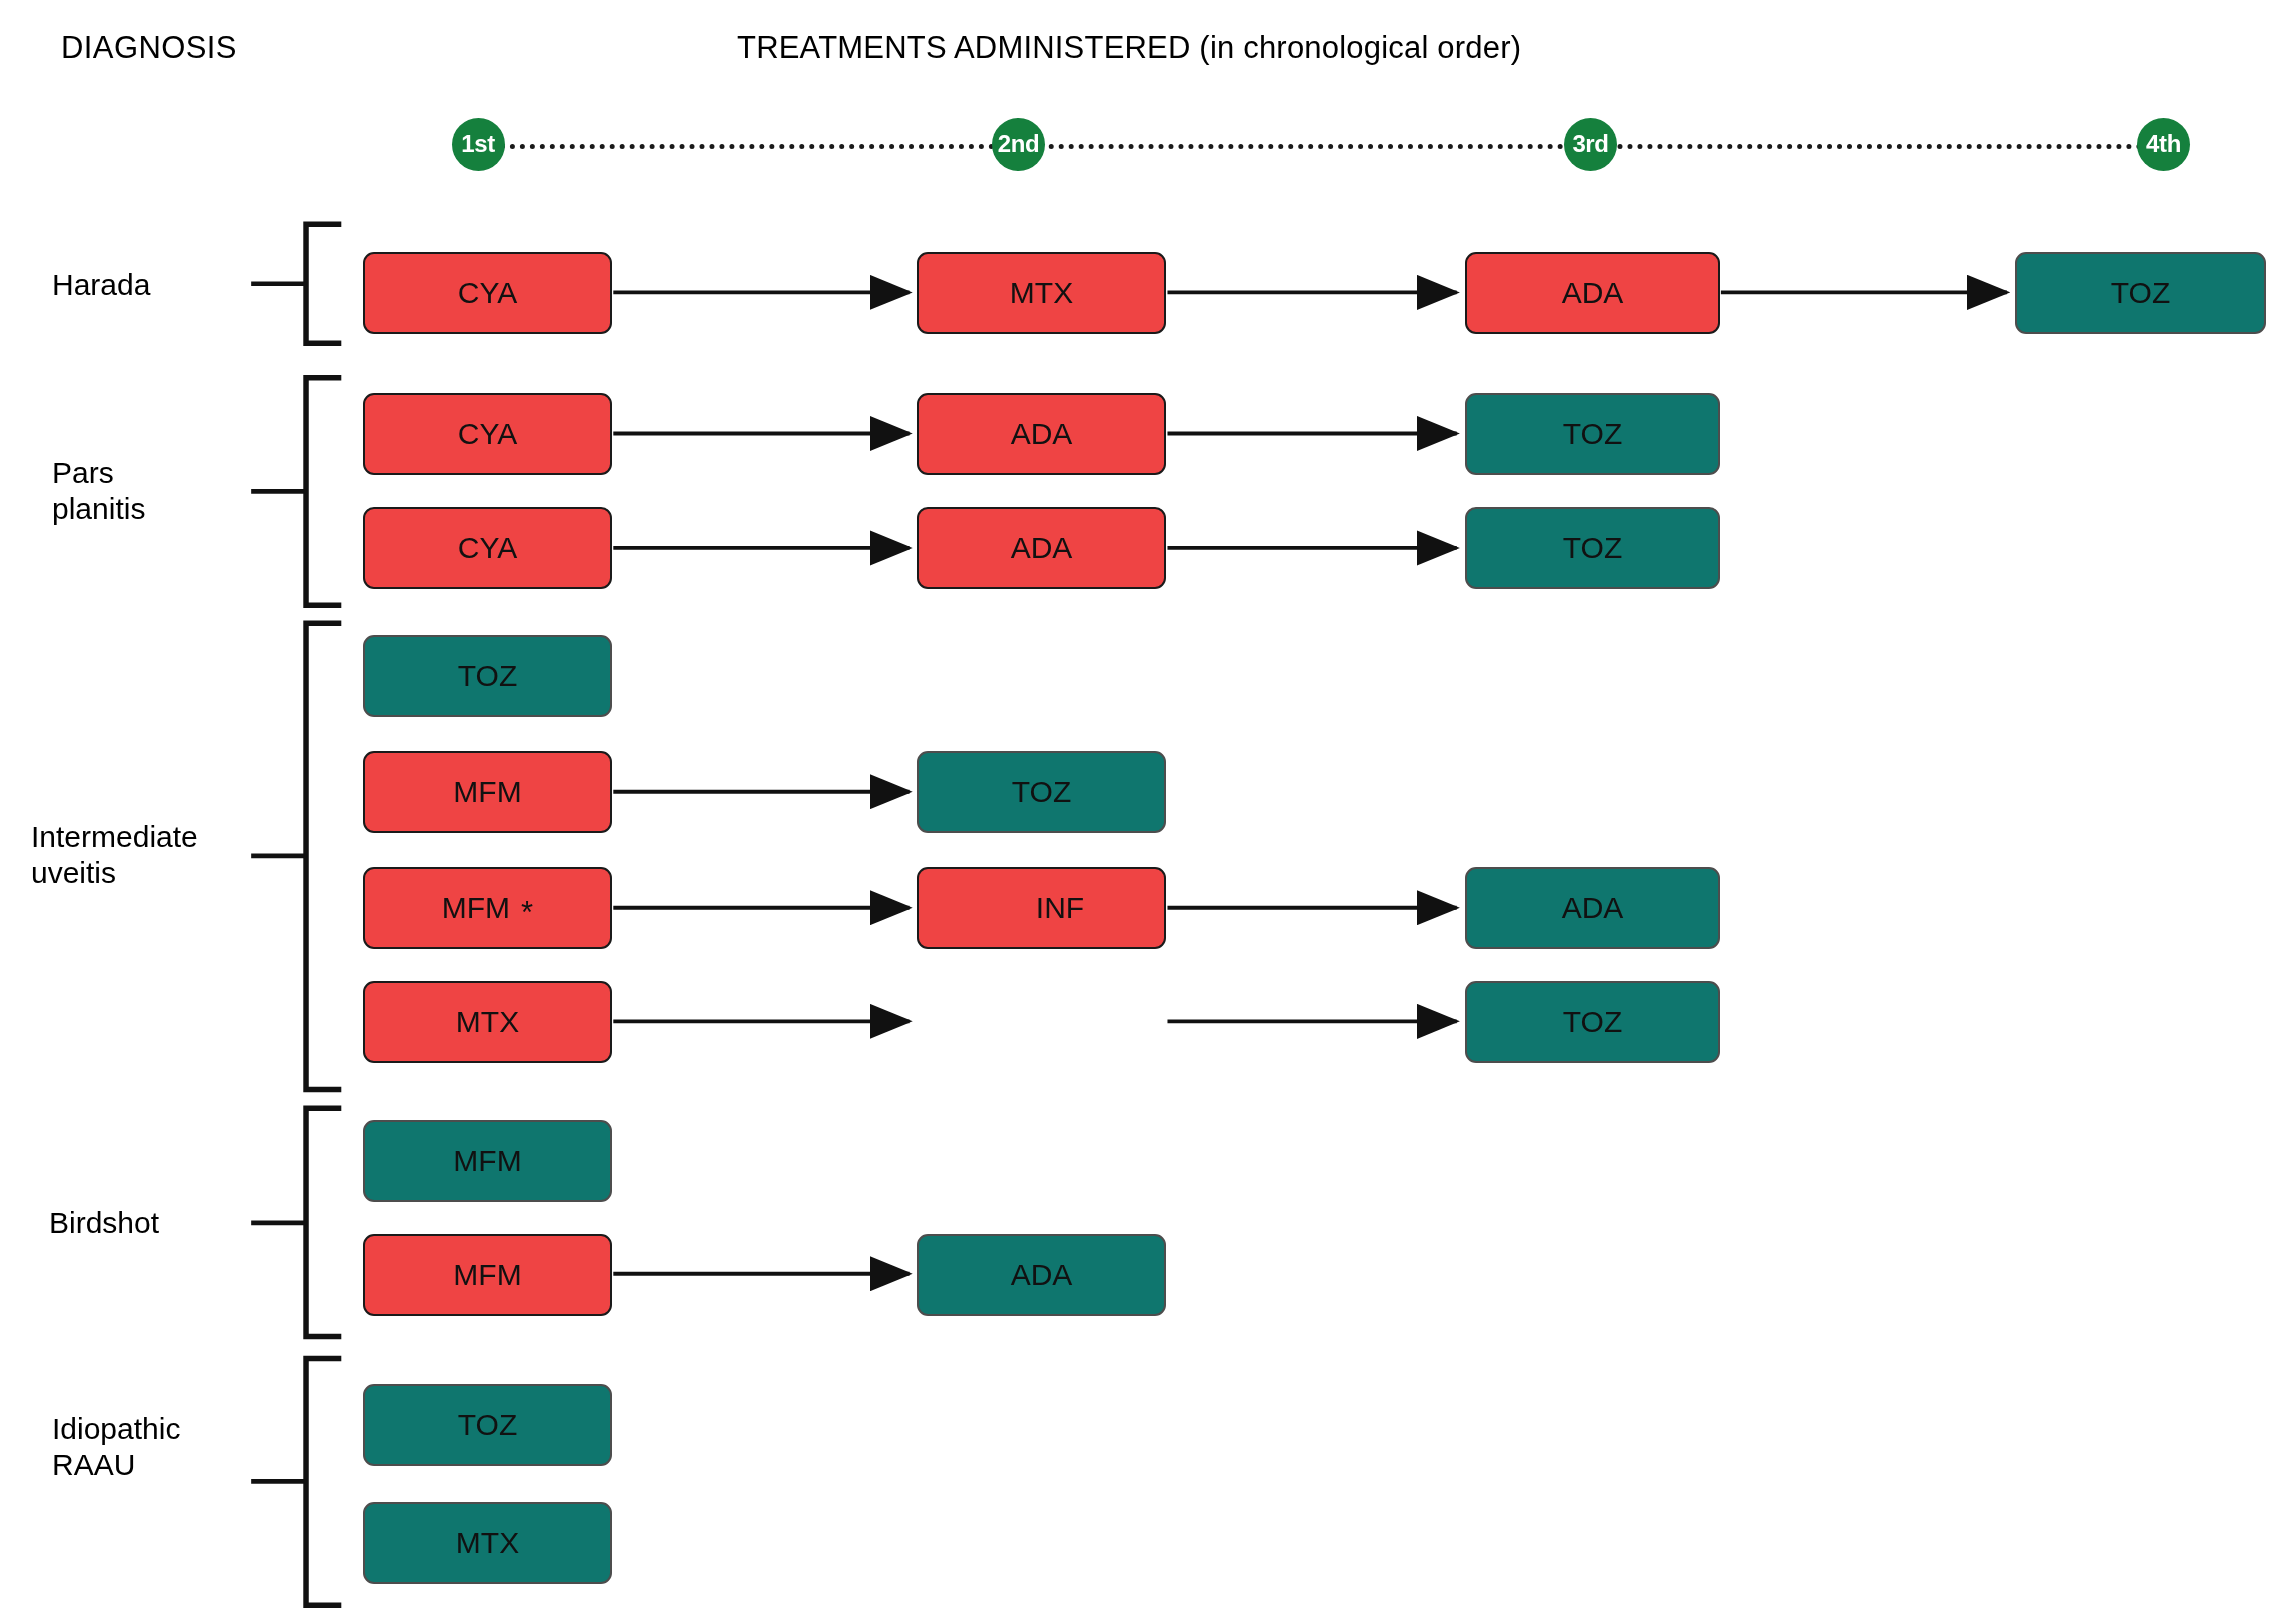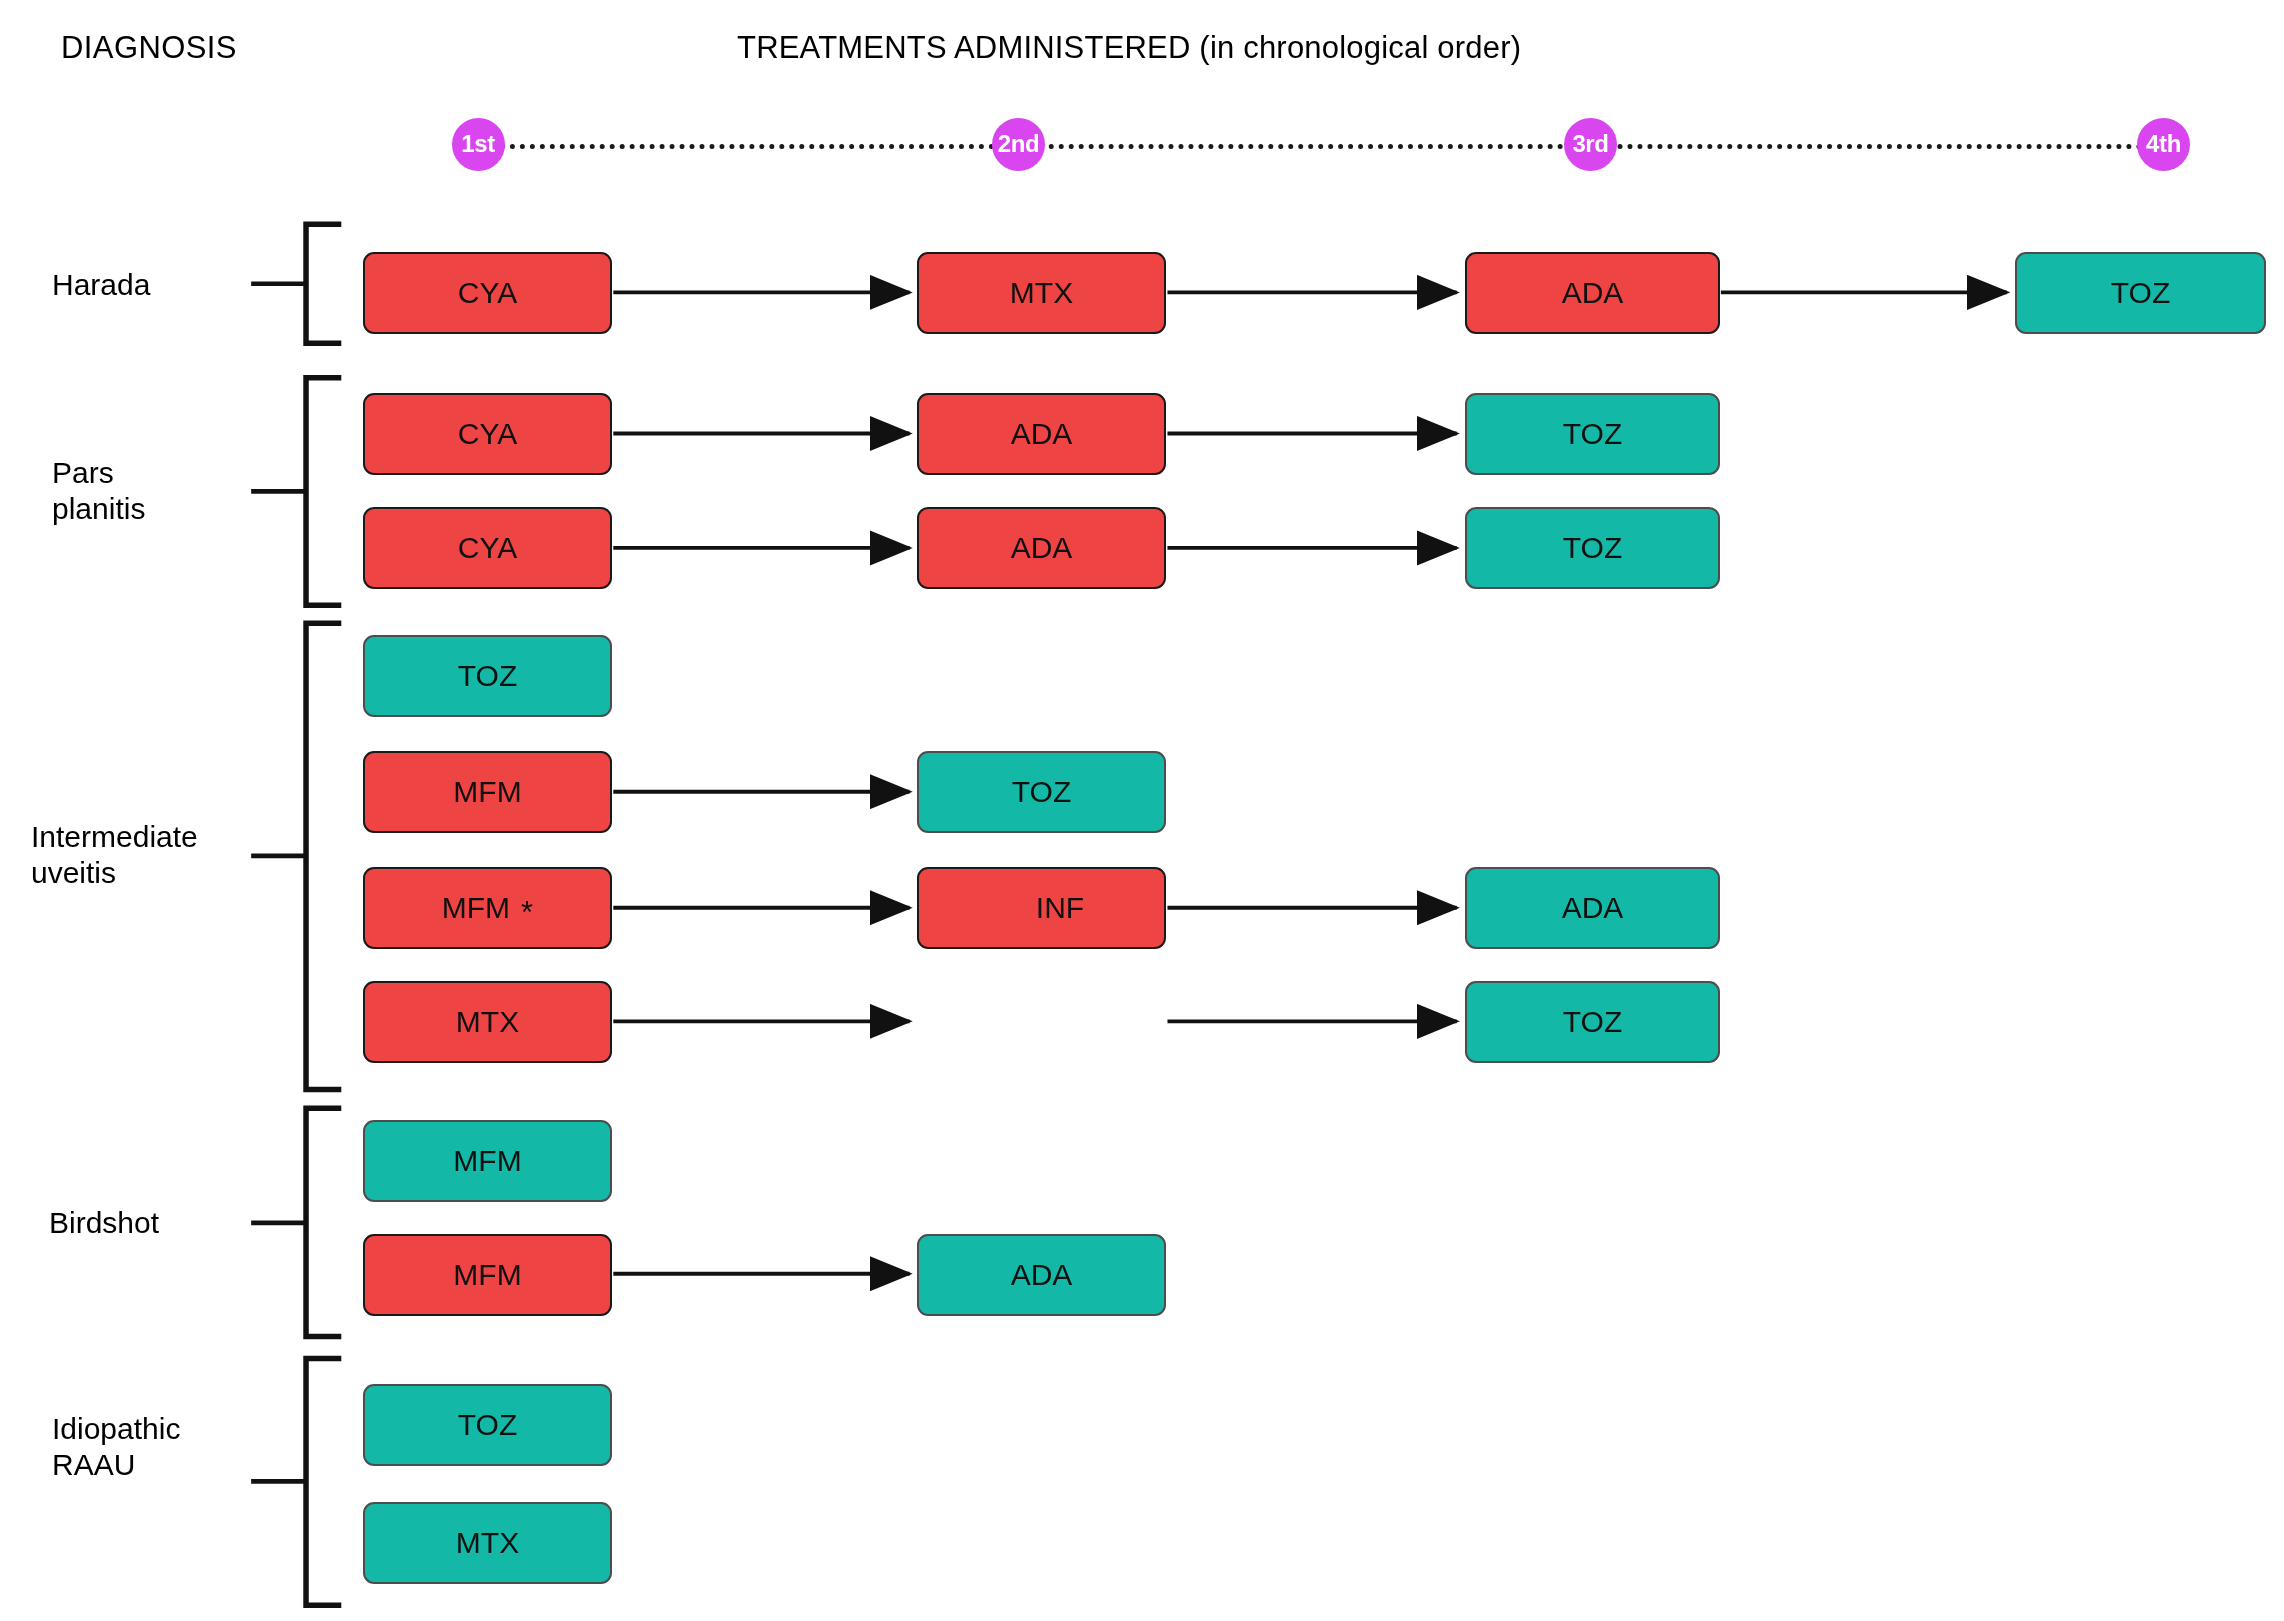--- a/index.html
+++ b/index.html
@@ -48,21 +48,21 @@
     top: 34px;
     width: 1713px;
     border-top: 5.5px dotted #1a1a1a;
   }
   .tl-node {
     position: absolute;
     top: 7.8px;
     width: 53px;
     height: 53px;
     border-radius: 50%;
-    background: #d946ef;
+    background: #15803d;
     color: #ffffff;
     font-size: 24px;
     font-weight: bold;
     display: flex;
     align-items: center;
     justify-content: center;
     letter-spacing: -0.4px;
   }
   .tl-1 { left: 12.5px; }
   .tl-2 { left: 553px; }
@@ -93,21 +93,21 @@
     border: 2.4px solid #1a1a1a;
     border-radius: 11px;
     background: #ef4444;
     font-size: 30px;
     display: flex;
     align-items: center;
     justify-content: center;
     color: #111111;
   }
   .box.shaded {
-    background: #14b8a6;
+    background: #0f766e;
     border-color: #4d4d4d;
   }
   .box .star {
     font-size: 31px;
     margin-left: 11px;
     line-height: 1;
     position: relative;
     top: 4.7px;
   }
 

